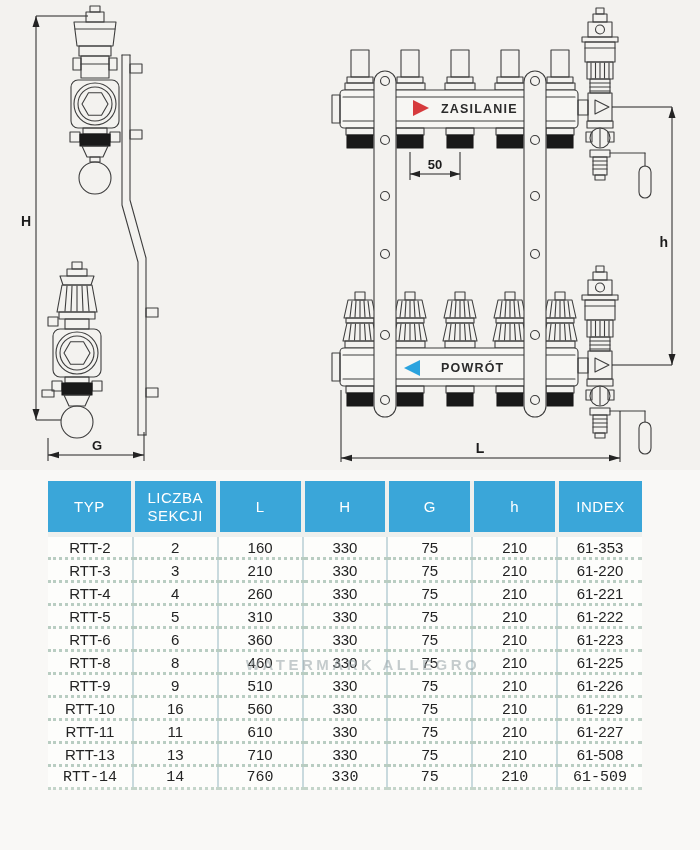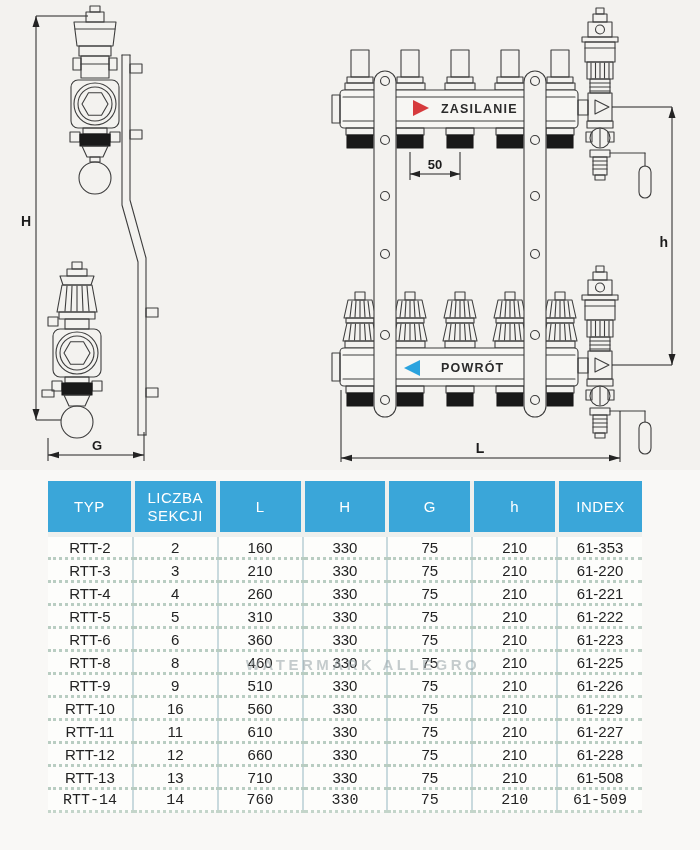--- a/index.html
+++ b/index.html
@@ -375,29 +375,20 @@
           <tr>
             <td>RTT-11</td>
             <td>11</td>
             <td>610</td>
             <td>330</td>
             <td>75</td>
             <td>210</td>
             <td>61-227</td>
           </tr>
           <tr>
-            <td>RTT-12</td>
-            <td>12</td>
-            <td>660</td>
-            <td>330</td>
-            <td>75</td>
-            <td>210</td>
-            <td>61-228</td>
-          </tr>
-          <tr>
             <td>RTT-13</td>
             <td>13</td>
             <td>710</td>
             <td>330</td>
             <td>75</td>
             <td>210</td>
             <td>61-508</td>
           </tr>
           <tr>
             <td>RTT-14</td>

